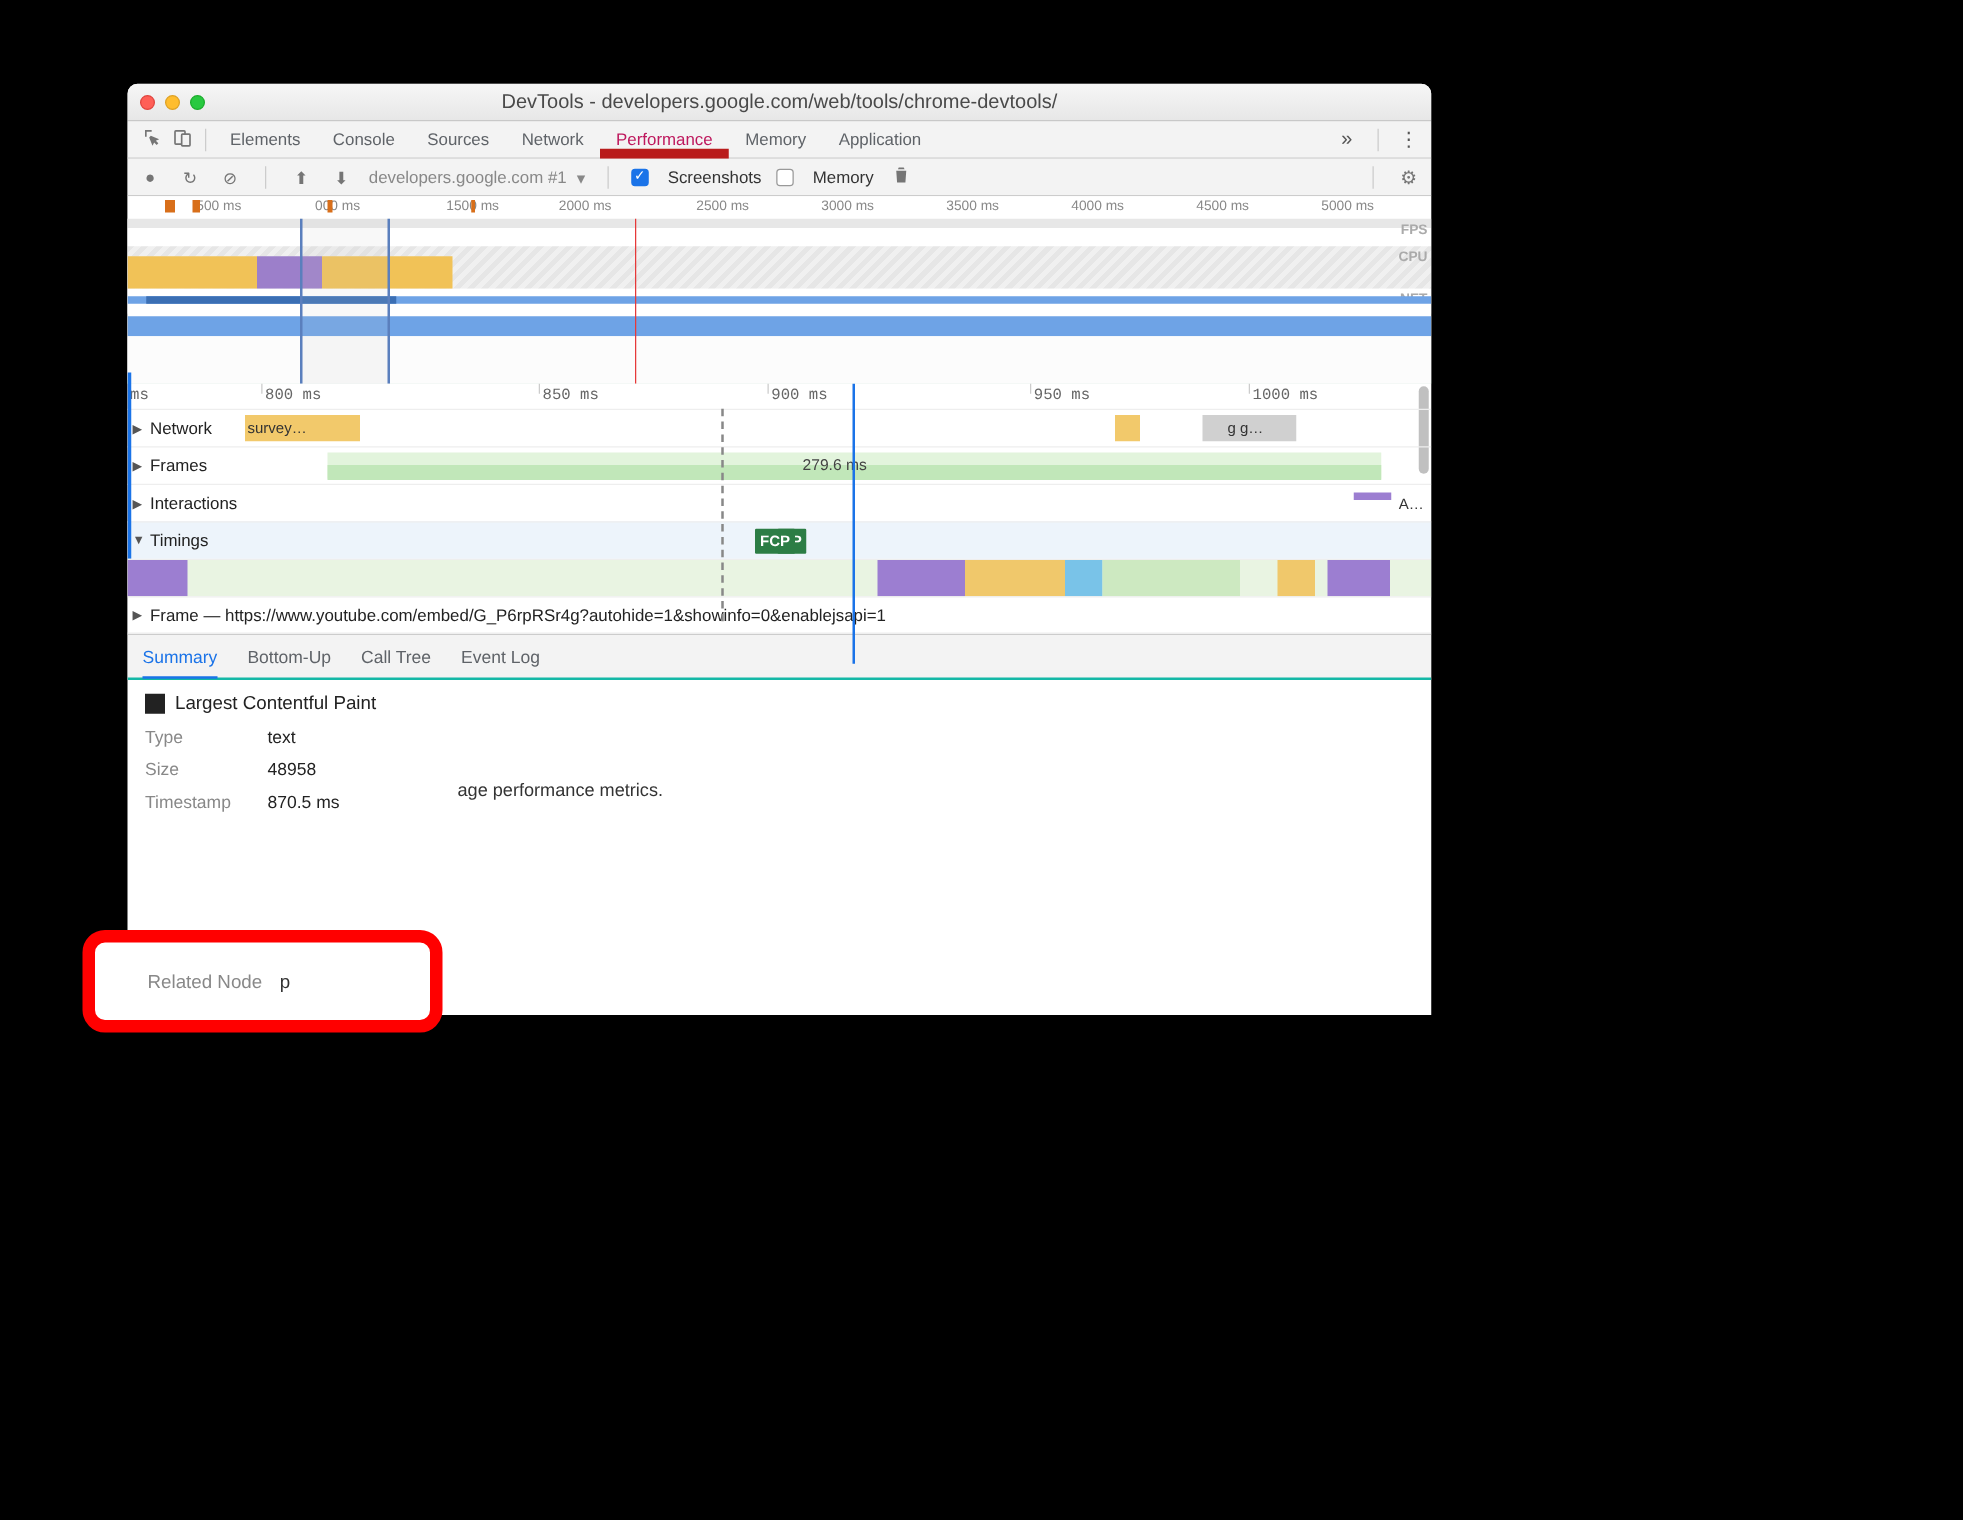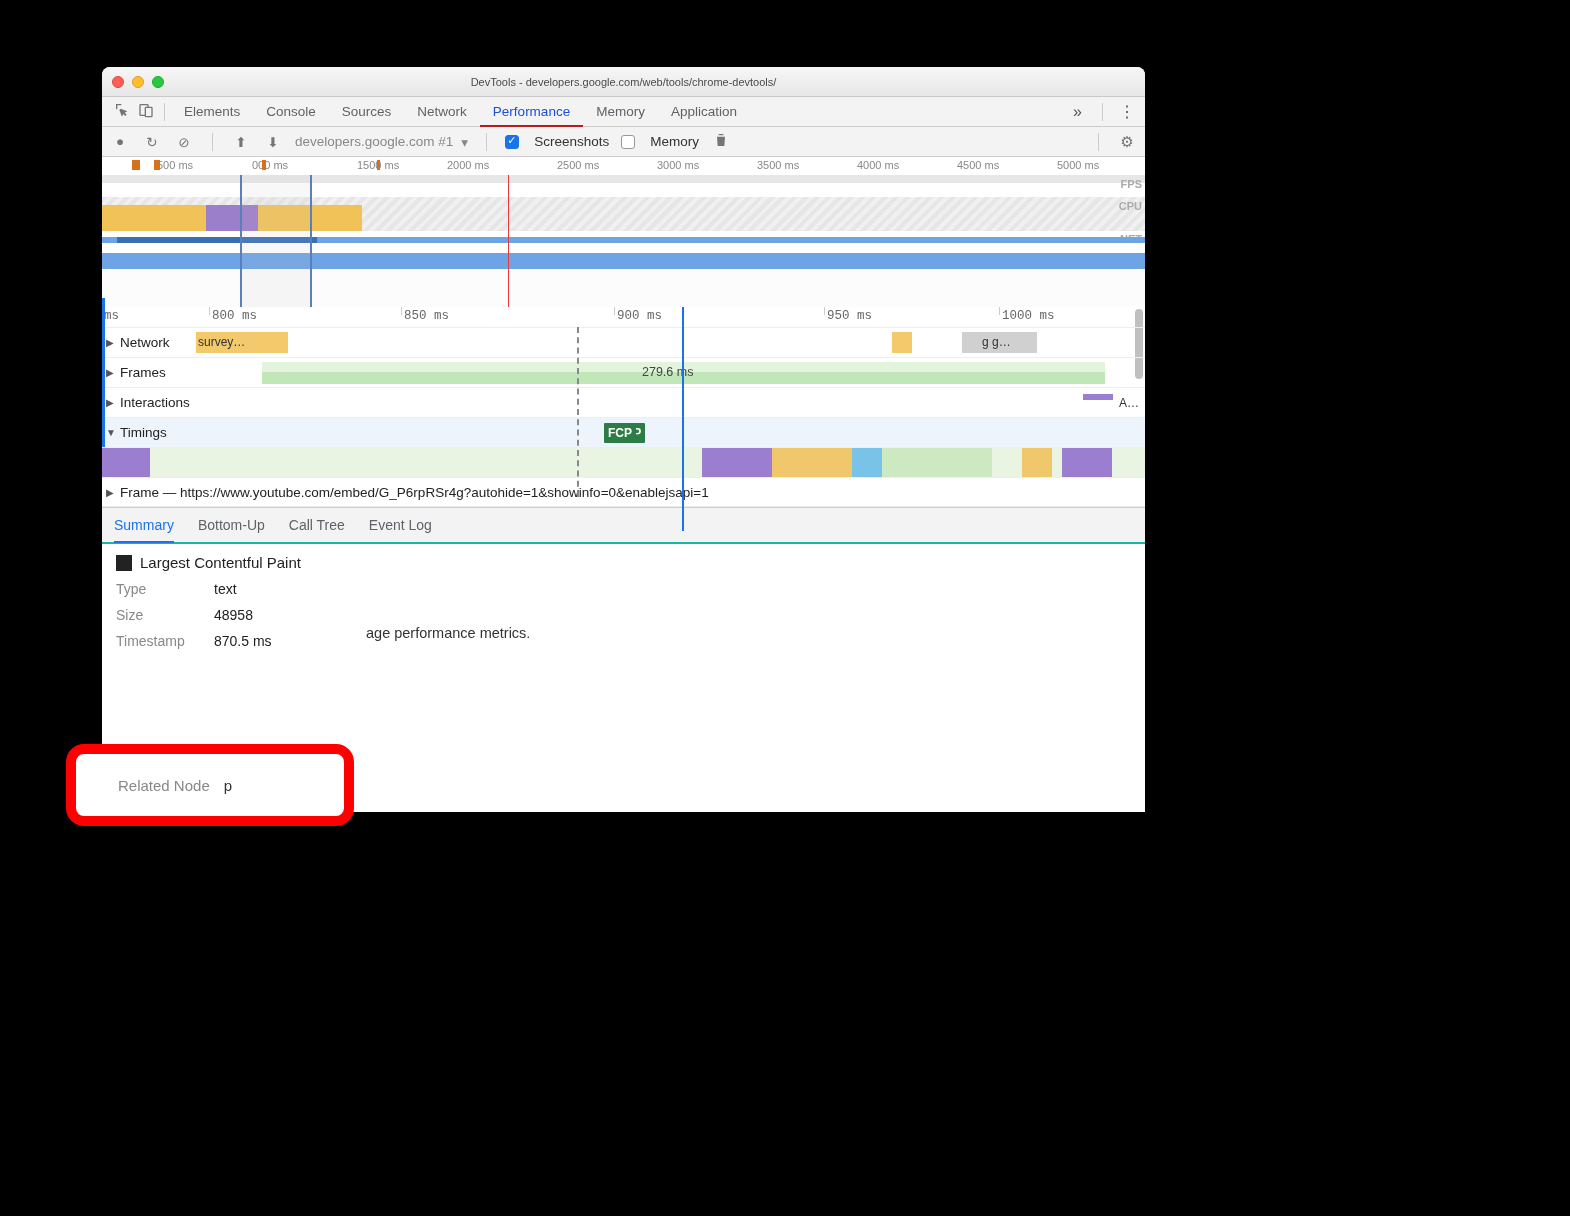--- a/index.html
+++ b/index.html
@@ -30,36 +30,36 @@
     border-bottom: 1px solid #c8c8c8;
     display: flex;
     align-items: center;
     position: relative;
   }
   .traffic { display: flex; gap: 8px; margin-left: 10px; }
   .dot { width: 12px; height: 12px; border-radius: 50%; }
   .dot.red { background:#ff5f57; border:1px solid #e0443e; }
   .dot.yellow { background:#ffbd2e; border:1px solid #dea123; }
   .dot.green { background:#28c940; border:1px solid #1aad2b; }
-  .title-text { position:absolute; left:0; right:0; text-align:center; font-size:11px; color:#4a4a4a; }
+  .title-text { position:absolute; left:0; right:0; text-align:center; font-size:16px; color:#4a4a4a; }
   
   .tabbar {
     height: 30px;
     display:flex;
     align-items:center;
     border-bottom:1px solid #ccc;
     background:#f3f3f3;
     padding-left:8px;
     font-size:13.5px;
     color:#5f6368;
   }
   .tb-icon { width:24px; text-align:center; color:#757575; }
   .tb-sep { width:1px; height:18px; background:#ccc; margin:0 6px; }
   .tab { padding: 0 13px; height:30px; line-height:30px; cursor:pointer; }
-  .tab.active { color:#1d4ed8; border-bottom:2px solid #b91c1c; }
+  .tab.active { color:#be185d; border-bottom:8px solid #b91c1c; }
   .tb-more { margin-left:auto; padding:0 14px; color:#555; font-size:16px;}
   .tb-dots { padding:0 10px; color:#555; font-size:16px;}
   
   .perf-toolbar {
     height:30px; display:flex; align-items:center; gap:12px; padding:0 8px;
     border-bottom:1px solid #ccc; background:#f3f3f3; font-size:13.5px; color:#333;
   }
   .pt-icon { color:#757575; width:20px; text-align:center; }
   .rec-select { color:#888; display:flex; align-items:center; gap:4px; }
   .chk { width:14px; height:14px; border:1px solid #999; border-radius:3px; background:#fff; display:inline-block; position:relative; }
@@ -248,21 +248,21 @@
       </div>
       <div class="ov-window" style="left:138px; width:72px;"></div>
       <div class="ov-playhead" style="left:406px;"></div>
     </div>
   </div>
 
   <div class="flame">
     <div class="flame-ticks">
       <span class="ft" style="left:2px">ms</span>
       <span class="ft" style="left:110px">800 ms</span>
-      <span class="ft" style="left:302px">850 ms</span>
+      <span class="ft" style="left:332px">850 ms</span>
       <span class="ft" style="left:515px">900 ms</span>
       <span class="ft" style="left:725px">950 ms</span>
       <span class="ft" style="left:900px">1000 ms</span>
       <div class="scrollbar"></div>
     </div>
 
     <div class="row">
       <span class="tri">▶</span>
       <span class="lbl">Network</span>
       <div class="track">

